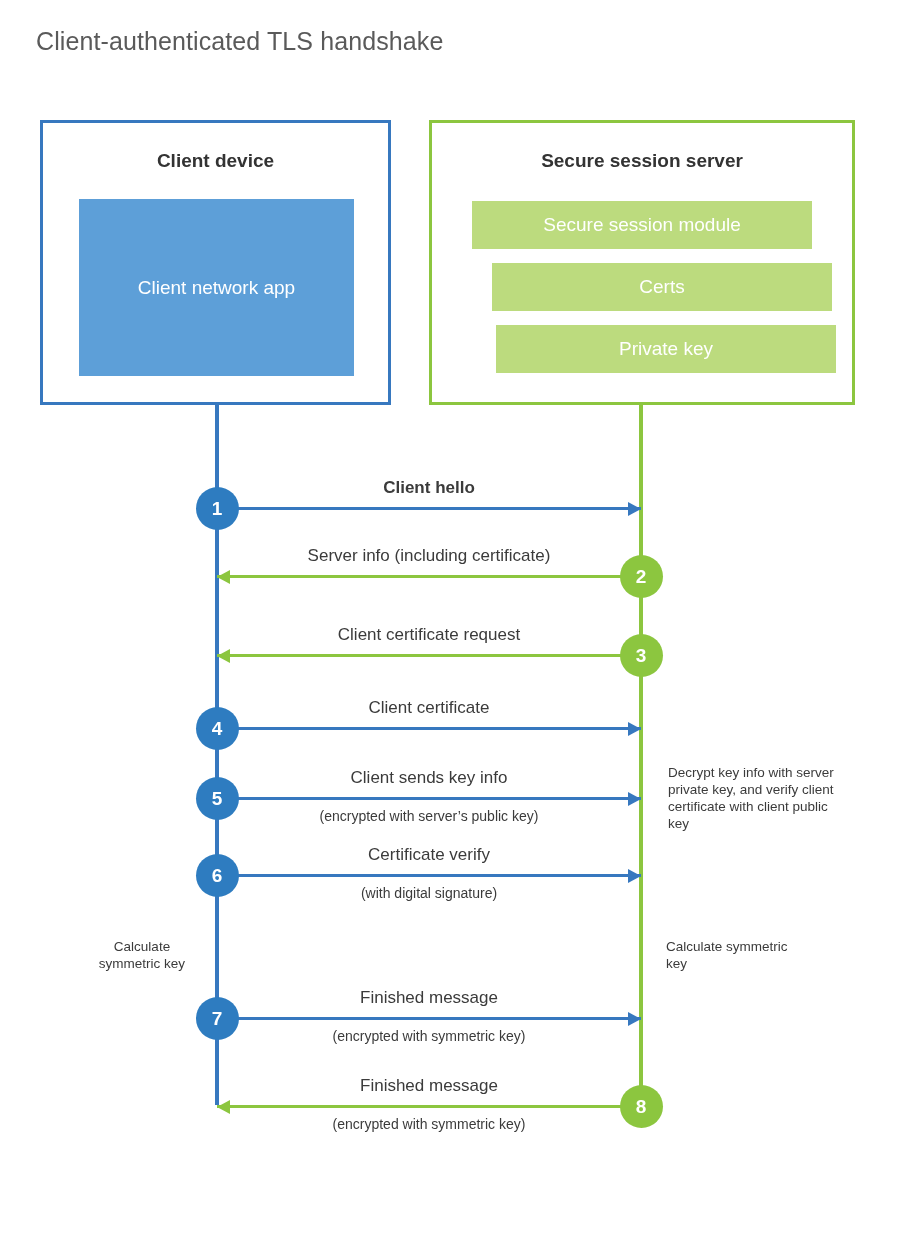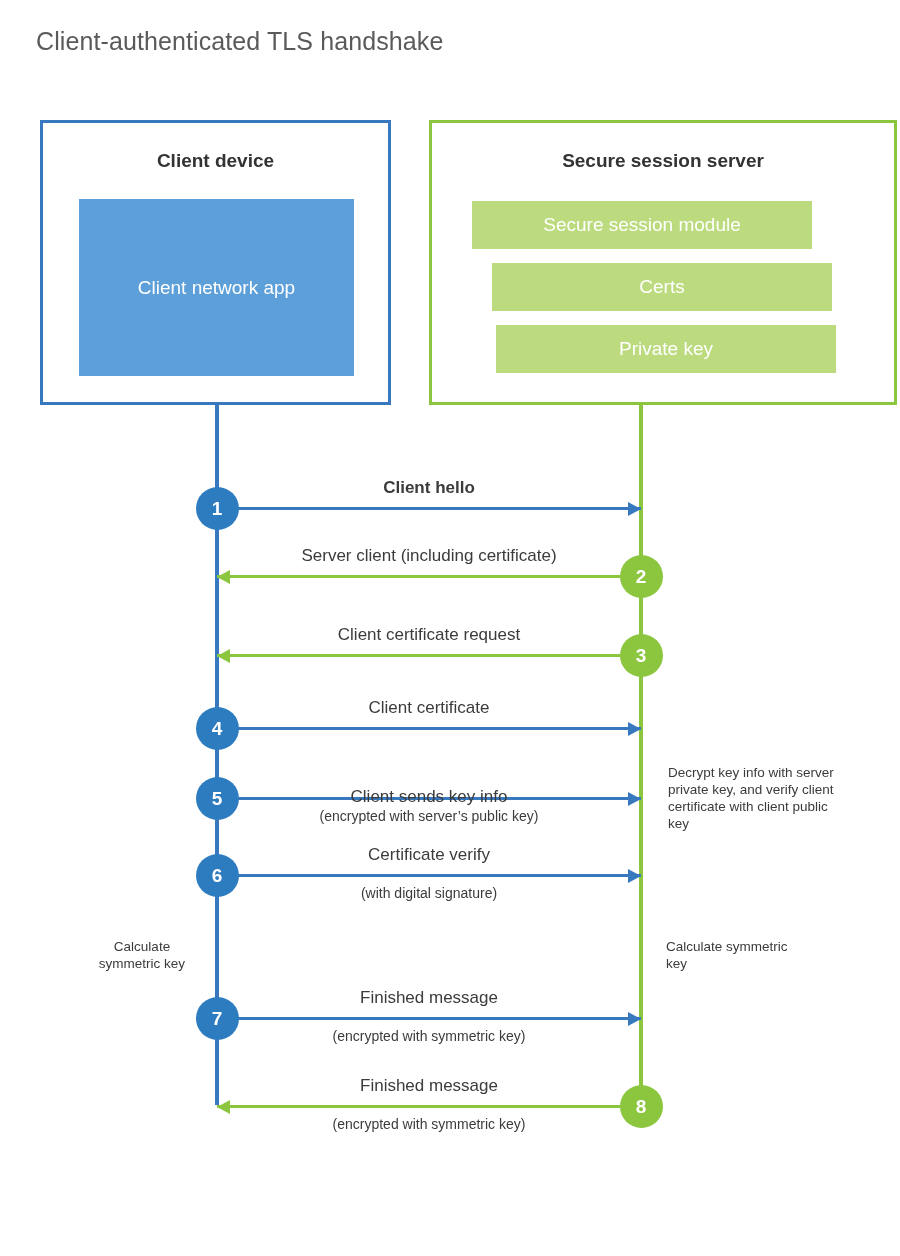--- a/index.html
+++ b/index.html
@@ -37,21 +37,21 @@
   #client-box {
     left: 40px;
     top: 120px;
     width: 351px;
     height: 285px;
     border: 3px solid #3778bf;
   }
   #server-box {
     left: 429px;
     top: 120px;
-    width: 468px;
+    width: 426px;
     height: 285px;
     border: 3px solid #8cc63f;
   }
   .actor-title {
     position: absolute;
     left: 0;
     right: 0;
     top: 27px;
     text-align: center;
     font-size: 19px;
@@ -221,39 +221,39 @@
 <div id="messages-layer">
     <div class="msg" style="top: 507px;">
       <div class="msg-line blue" style="left: 217px; width: 424px;"></div>
       <div class="arrow-head right blue" style="left: 628px;"></div>
       <div class="msg-label" style="left: 429px; top: -29px; font-weight: bold;">Client hello</div>
       <div class="step-circle blue" style="left: 195.5px; top: -20px;">1</div>
     </div>
     <div class="msg" style="top: 575px;">
       <div class="msg-line green" style="left: 217px; width: 424px;"></div>
       <div class="arrow-head left green" style="left: 217px;"></div>
-      <div class="msg-label" style="left: 429px; top: -29px;">Server client (including certificate)</div>
+      <div class="msg-label" style="left: 429px; top: -29px;">Server info (including certificate)</div>
       <div class="step-circle green" style="left: 619.5px; top: -20px;">2</div>
     </div>
     <div class="msg" style="top: 654px;">
       <div class="msg-line green" style="left: 217px; width: 424px;"></div>
       <div class="arrow-head left green" style="left: 217px;"></div>
       <div class="msg-label" style="left: 429px; top: -29px;">Client certificate request</div>
       <div class="step-circle green" style="left: 619.5px; top: -20px;">3</div>
     </div>
     <div class="msg" style="top: 727px;">
       <div class="msg-line blue" style="left: 217px; width: 424px;"></div>
       <div class="arrow-head right blue" style="left: 628px;"></div>
       <div class="msg-label" style="left: 429px; top: -29px;">Client certificate</div>
       <div class="step-circle blue" style="left: 195.5px; top: -20px;">4</div>
     </div>
     <div class="msg" style="top: 797px;">
       <div class="msg-line blue" style="left: 217px; width: 424px;"></div>
       <div class="arrow-head right blue" style="left: 628px;"></div>
-      <div class="msg-label" style="left: 429px; top: -29px; margin-top: 19px;">Client sends key info</div>
+      <div class="msg-label" style="left: 429px; top: -29px;">Client sends key info</div>
       <div class="msg-sublabel" style="left: 429px; top: 11px;">(encrypted with server’s public key)</div>
       <div class="step-circle blue" style="left: 195.5px; top: -20px;">5</div>
     </div>
     <div class="msg" style="top: 874px;">
       <div class="msg-line blue" style="left: 217px; width: 424px;"></div>
       <div class="arrow-head right blue" style="left: 628px;"></div>
       <div class="msg-label" style="left: 429px; top: -29px;">Certificate verify</div>
       <div class="msg-sublabel" style="left: 429px; top: 11px;">(with digital signature)</div>
       <div class="step-circle blue" style="left: 195.5px; top: -20px;">6</div>
     </div>

